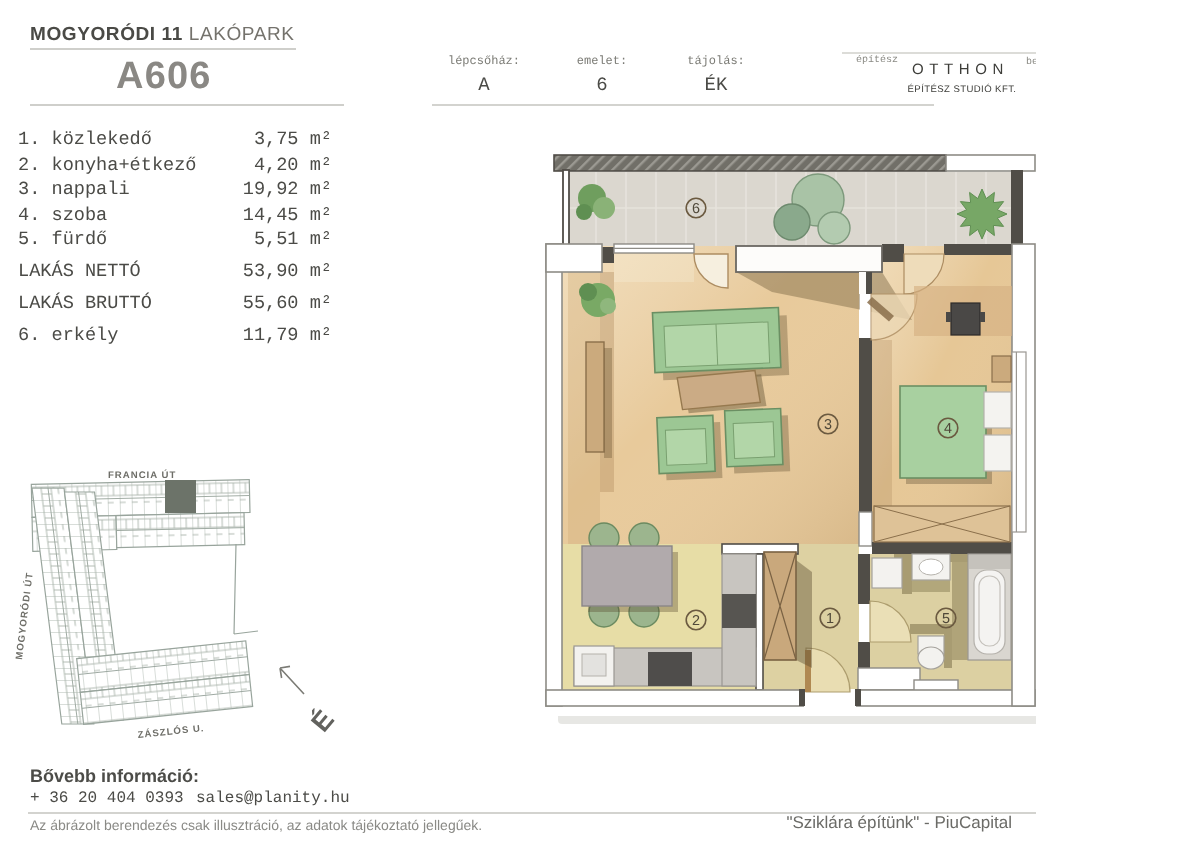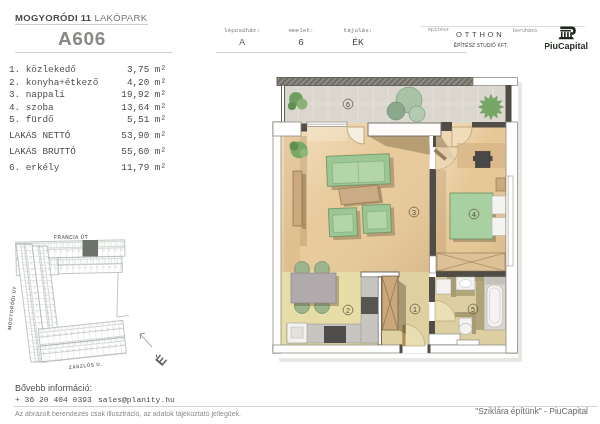--- a/index.html
+++ b/index.html
@@ -1,37 +1,37 @@
 <!DOCTYPE html>
 <html><head>
 <meta charset="utf-8">
 <style>
   html,body{margin:0;padding:0;background:#ffffff;}
-  #page{position:relative;width:600px;height:424px;background:#fff;overflow:hidden;
+  #page{position:relative;width:518px;height:424px;background:#fff;overflow:hidden;
         font-family:"Liberation Sans",sans-serif;}
   .abs{position:absolute;}
   .mono{font-family:"Liberation Mono",monospace;}
 </style>
 </head>
 <body>
 <div id="page">
 
 <div class="abs" style="left:15px;top:12px;font-size:9.5px;font-weight:bold;color:#4a4a46;letter-spacing:0.3px;">MOGYORÓDI 11 <span style="font-weight:normal;color:#74726c;">LAKÓPARK</span></div>
 
 <div class="abs" style="left:15px;top:24px;width:133px;height:1px;background:#cfcfcb;"></div>
 
 <div class="abs" style="left:14px;top:28px;font-size:19px;font-weight:bold;color:#8a8884;letter-spacing:0.6px;margin-left:44px;">A606</div>
 
 <div class="abs" style="left:15px;top:52px;width:157px;height:1px;background:#cfcfcb;"></div>
 
 <div class="abs mono" style="left:9px;top:64px;width:157px;font-size:9.3px;color:#4b4b47;">
   <div style="position:relative;height:12.5px;"><span>1. közlekedő</span><span style="position:absolute;right:0;margin-left:40px;">3,75 m²</span></div>
   <div style="position:relative;height:12.5px;"><span>2. konyha+étkező</span><span style="position:absolute;right:0;">4,20 m²</span></div>
   <div style="position:relative;height:12.5px;"><span>3. nappali</span><span style="position:absolute;right:0;">19,92 m²</span></div>
-  <div style="position:relative;height:12.5px;"><span>4. szoba</span><span style="position:absolute;right:0;">13,64 m²</span></div>
+  <div style="position:relative;height:12.5px;"><span>4. szoba</span><span style="position:absolute;right:0;">14,45 m²</span></div>
   <div style="position:relative;height:12.5px;"><span>5. fürdő</span><span style="position:absolute;right:0;">5,51 m²</span></div>
   <div style="position:relative;height:16px;margin-top:3.5px;"><span>LAKÁS NETTÓ</span><span style="position:absolute;right:0;">53,90 m²</span></div>
   <div style="position:relative;height:15.5px;"><span>LAKÁS BRUTTÓ</span><span style="position:absolute;right:0;">55,60 m²</span></div>
   <div style="position:relative;height:16px;"><span>6. erkély</span><span style="position:absolute;right:0;font-family:Liberation Mono, monospace;">11,79 m²</span></div>
 </div>
 
 <div class="abs mono" style="left:212px;top:26.5px;width:60px;text-align:center;font-size:6px;color:#7b7b75;">lépcsőház:</div>
 <div class="abs mono" style="left:212px;top:37px;width:60px;text-align:center;font-size:9.5px;color:#4b4b47;">A</div>
 
 <div class="abs mono" style="left:271px;top:26.5px;width:60px;text-align:center;font-size:6px;color:#7b7b75;">emelet:</div>
@@ -333,21 +333,21 @@
   <text x="11" y="330" font-family="Liberation Sans,sans-serif" font-size="4.8" font-weight="bold" fill="#6e6e68" letter-spacing="0.5" transform="rotate(-83 11 330)">MOGYORÓDI ÚT</text>
 
   <text x="69" y="369" font-family="Liberation Sans,sans-serif" font-size="4.8" font-weight="bold" fill="#6e6e68" letter-spacing="0.5" transform="rotate(-6 69 369)">ZÁSZLÓS U.</text>
 
   <g stroke="#7b7b75" fill="none" stroke-width="0.8">
     <path d="M152,347 L140,334 M140,334 l0.8,5 M140,334 l5,-0.8"></path>
   </g>
   <text x="154" y="364" font-family="Liberation Sans,sans-serif" font-size="13.5" font-weight="bold" fill="#62625e" transform="rotate(-50 161 357)">É</text>
 </svg>
 
-<div class="abs" style="left:15px;top:383px;font-size:9px;font-weight:normal;color:#4c4c48;">Bővebb információ:</div>
+<div class="abs" style="left:15px;top:383px;font-size:9px;font-weight:bold;color:#4c4c48;">Bővebb információ:</div>
 
 <div class="abs mono" style="left:15px;top:395px;font-size:8px;color:#4b4b47;">+ 36 20 404 0393</div>
 
 <div class="abs mono" style="left:98px;top:395px;font-size:8px;color:#4b4b47;">sales@planity.hu</div>
 
 <div class="abs" style="left:14px;top:406px;width:584px;height:1px;background:#d3d3cf;"></div>
 
 <div class="abs" style="left:15px;top:410px;font-size:7px;color:#8a8a86;">Az ábrázolt berendezés csak illusztráció, az adatok tájékoztató jellegűek.</div>
 
 <div class="abs" style="right:12px;top:406px;font-size:8.5px;color:#6b6b67;">"Sziklára építünk" - PiuCapital</div>

